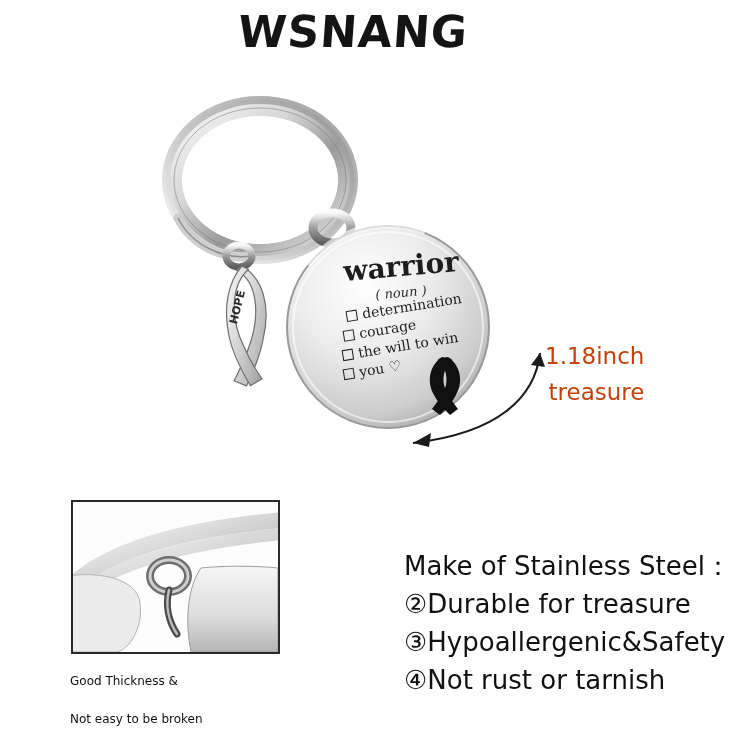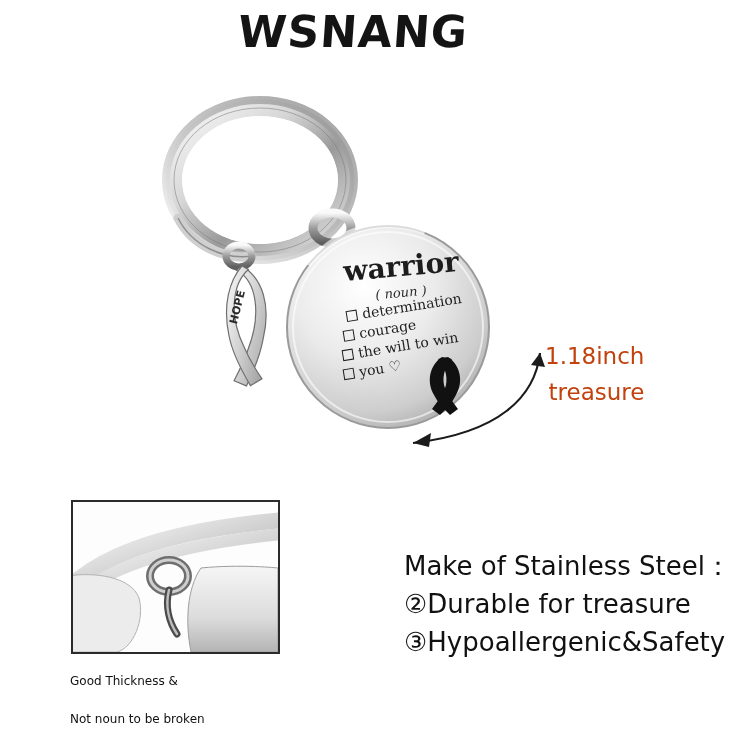--- a/index.html
+++ b/index.html
@@ -252,22 +252,23 @@
       <ellipse cx="96" cy="74" rx="19" ry="16" fill="none" stroke="#cfcfcf" stroke-width="3"></ellipse>
       <path d="M96 88 C92 104 96 120 104 132" fill="none" stroke="#4a4a4a" stroke-width="7" stroke-linecap="round"></path>
       <path d="M96 88 C92 104 96 120 104 132" fill="none" stroke="#bdbdbd" stroke-width="2.5" stroke-linecap="round"></path>
 
       <path d="M-5 74 C20 70 58 74 66 96 C72 118 60 146 44 150 L-5 150 Z" fill="#ececec" stroke="#b3b3b3" stroke-width="1"></path>
     </svg>
   </div>
 
   <div class="inset-caption">
     <div>Good Thickness &amp;</div>
-    <div>Not noun to be broken</div>
+    <div>Not easy to be broken</div>
   </div>
 
   <div class="features">
     <div class="line">Make of Stainless Steel：</div>
     <div class="line">②Durable for treasure</div>
     <div class="line">③Hypoallergenic&amp;Safety</div>
+    <div class="line">④Not rust or tarnish</div>
   </div>
 
 </div>
 
 </body></html>

